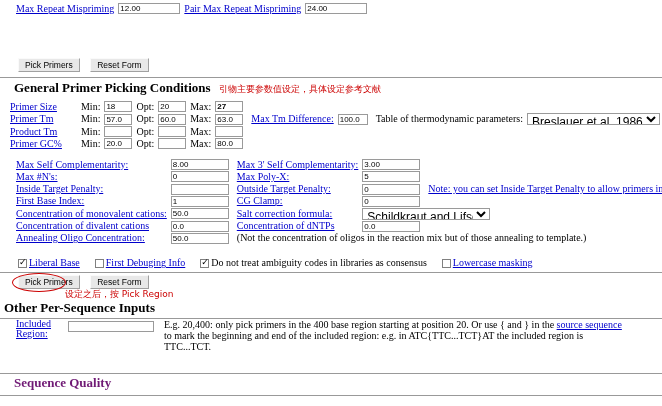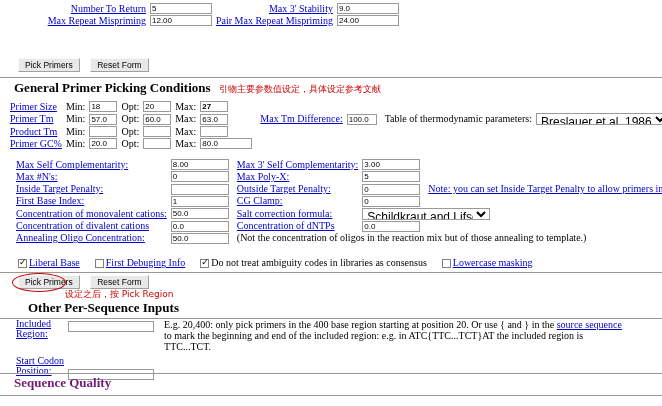--- a/index.html
+++ b/index.html
@@ -112,26 +112,20 @@
   }
   .underline-label { color: #0000cc; text-decoration: underline; }
 </style>
 </head>
 <body>
 
 <div class="page">
 
   <table class="grid toprow" style="position:absolute; left:14px; top:2px;">
     <tbody>
-        <tr>
-      <td style="text-align:right; width:130px;"><span class="underline-label">Number To Return</span></td>
-      <td><input class="inp" style="width: 62px;" value="5"></td>
-      <td style="width:60px; text-align:right;"><span class="underline-label">Max 3' Stability</span></td>
-      <td><input class="inp" style="width: 62px;" value="9.0"></td>
-    </tr>
     <tr>
       <td style="text-align:right;"><span class="underline-label">Max Repeat Mispriming</span></td>
       <td><input class="inp" style="width: 62px;" value="12.00"></td>
       <td style="text-align:right;"><span class="underline-label">Pair Max Repeat Mispriming</span></td>
       <td><input class="inp" style="width: 62px;" value="24.00"></td>
     </tr>
   </tbody>
     </table>
 
   <div style="position:absolute; left:18px; top:58px;">
@@ -187,21 +181,21 @@
       <td><input class="inp" style="width: 28px;" value=""></td>
       <td colspan="4"></td>
     </tr>
     <tr>
       <td><span class="underline-label">Primer GC%</span></td>
       <td><span class="lbl">Min:</span></td>
       <td><input class="inp" style="width: 28px;" value="20.0"></td>
       <td><span class="lbl">Opt:</span></td>
       <td><input class="inp" style="width: 28px;" value=""></td>
       <td><span class="lbl">Max:</span></td>
-      <td><input class="inp" style="width: 52px;" value="80.0"></td>
+      <td><input class="inp" style="width: 28px;" value="80.0"></td>
       <td colspan="4"></td>
     </tr>
   </tbody>
     </table>
 
   <table class="grid" style="position:absolute; left:14px; top:158px;">
     <tbody>
         <tr>
       <td style="width:166px;"><span class="underline-label">Max Self Complementarity:</span></td>
       <td><input class="inp" style="width: 58px;" value="8.00"></td>
@@ -270,21 +264,21 @@
     </div>
 
   <div style="position:absolute; left:18px; top:275px;">
     <button class="btn">Pick Primers</button>
     <button class="btn" style="margin-left:8px;">Reset Form</button>
   </div>
 
   <div class="oval"></div>
   <div class="note-cn">设定之后，按 Pick Region</div>
 
-  <div style="position:absolute; left:28px; top:300px;">
+  <div style="position:absolute; left:4px; top:300px;">
     <span class="sectionhead">Other Per-Sequence Inputs</span>
   </div>
 
   <div style="position:absolute; left:0; top:315px; width:662px;">
       <hr class="hr-sep">
     </div>
 
   <table class="grid" style="position:absolute; left:14px; top:319px;">
     <tbody>
         <tr>
@@ -293,30 +287,20 @@
         <span class="underline-label">Region:</span>
       </td>
       <td style="vertical-align:top; padding-top:1px;">
         <input class="inp" style="width: 86px;" value="">
       </td>
       <td style="vertical-align:top; padding-left:8px; white-space:normal; width:460px; line-height:11px;">
         <span class="lbl">E.g. 20,400: only pick primers in the 400 base region starting at position 20. Or use { and } in the </span><span class="link">source sequence</span><span class="lbl"> to mark the</span>
         <span class="lbl">beginning and end of the included region: e.g. in ATC{TTC...TCT}AT the included region is TTC...TCT.</span>
       </td>
     </tr>
-    <tr>
-      <td style="vertical-align:top; line-height:10px; padding-top:4px;">
-        <span class="underline-label">Start Codon</span><br>
-        <span class="underline-label">Position:</span>
-      </td>
-      <td style="vertical-align:top; padding-top:16px;">
-        <input class="inp" style="width: 86px;" value="">
-      </td>
-      <td></td>
-    </tr>
   </tbody>
     </table>
 
   <div style="position:absolute; left:0; top:370px; width:662px;">
       <hr class="hr-sep">
     </div>
 
   <div style="position:absolute; left:14px; top:375px;">
     <span class="sectionhead" style="color:#701a75;">Sequence Quality</span>
   </div>

